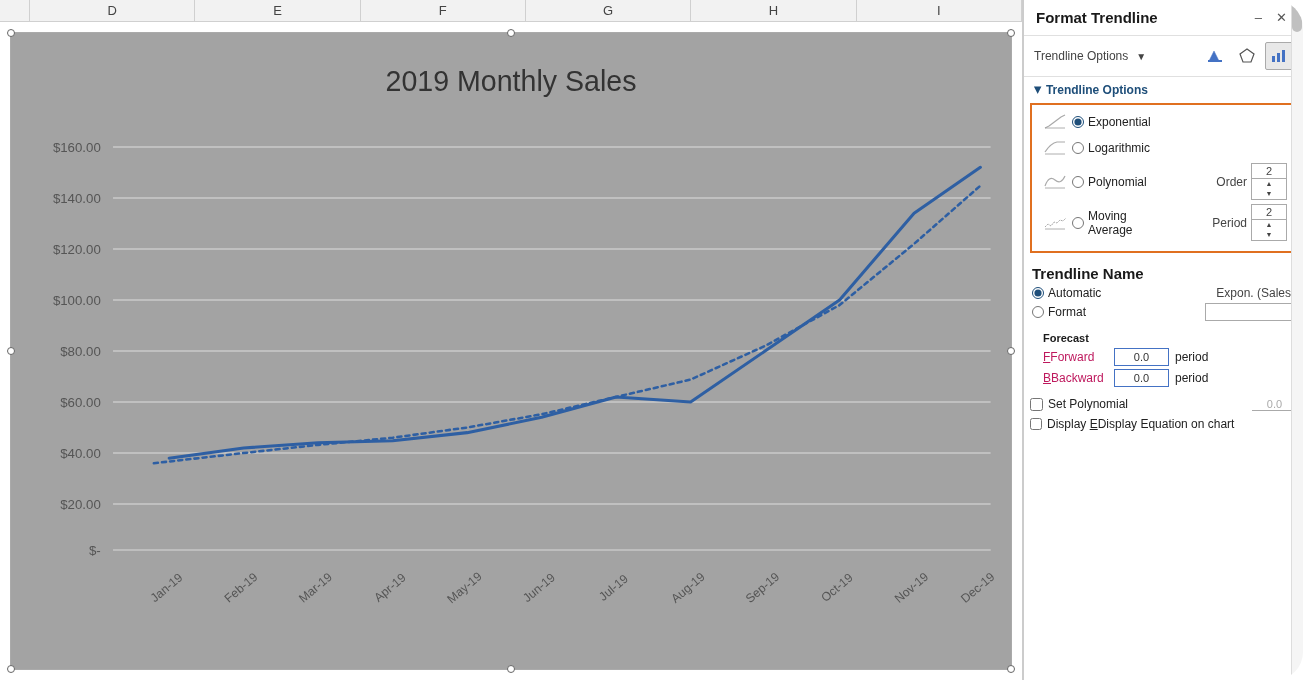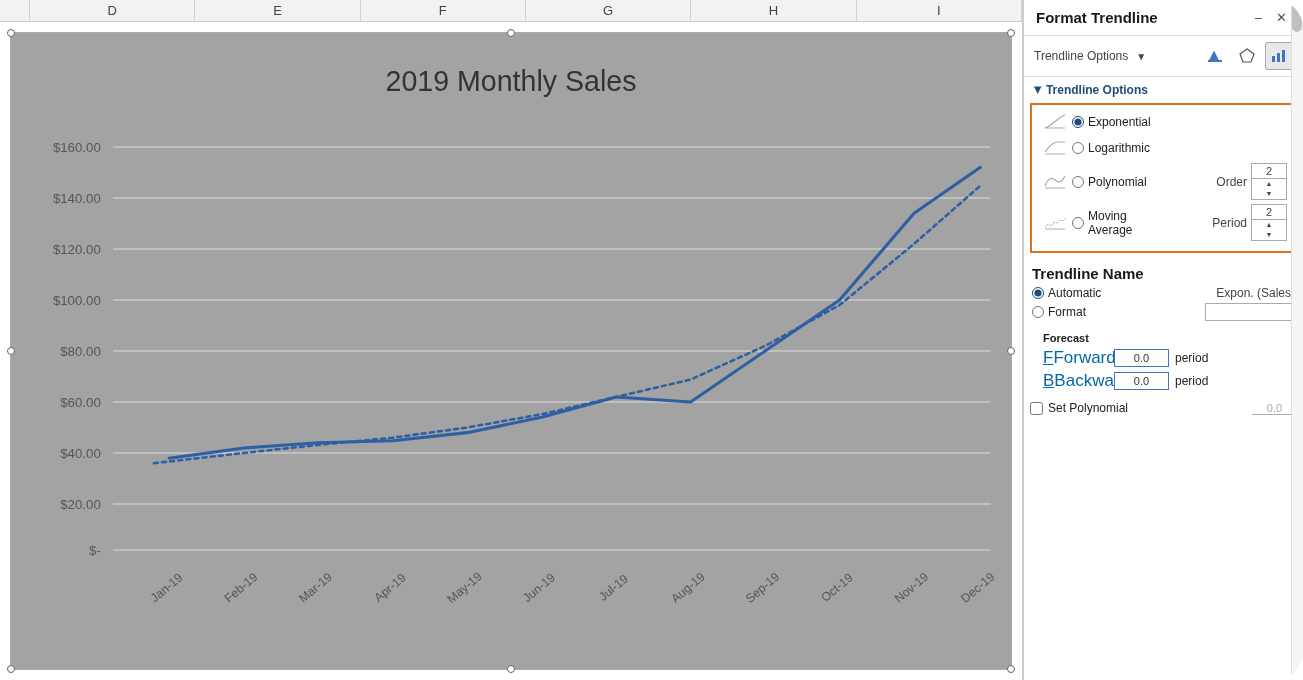--- a/index.html
+++ b/index.html
@@ -287,22 +287,22 @@
       color: #1a1a1a;
       margin-bottom: 4px;
     }
     .forecast-row {
       display: flex;
       align-items: center;
       margin-bottom: 3px;
       gap: 6px;
     }
     .forecast-row-label {
-      font-size: 17px;
-      color: #0369a1;
+      font-size: 12px;
+      color: #be185d;
       width: 65px;
     }
     .forecast-input {
       border: 1px solid #4472c4;
       padding: 1px 4px;
       font-size: 11px;
       width: 55px;
       height: 18px;
       color: #333;
       text-align: center;
@@ -592,20 +592,26 @@
   </div>
 
   <div class="intercept-row">
     <input type="checkbox" id="set-intercept" style="">
     <label for="set-intercept" class="check-label">
       <span>Set Polynomial</span>
     </label>
     <input type="text" class="intercept-input" value="0.0" style="">
   </div>
 
+  <div class="check-row">
+    <input type="checkbox" id="display-eq" style="">
+    <label for="display-eq" class="check-label">
+      <span>Display </span><u>E</u><span>Display Equation on chart</span>
+    </label>
+  </div>
 
 
   <div class="scroll-track">
     <div class="scroll-thumb"></div>
   </div>
 
   </div>
 </div>
 
 </body></html>

